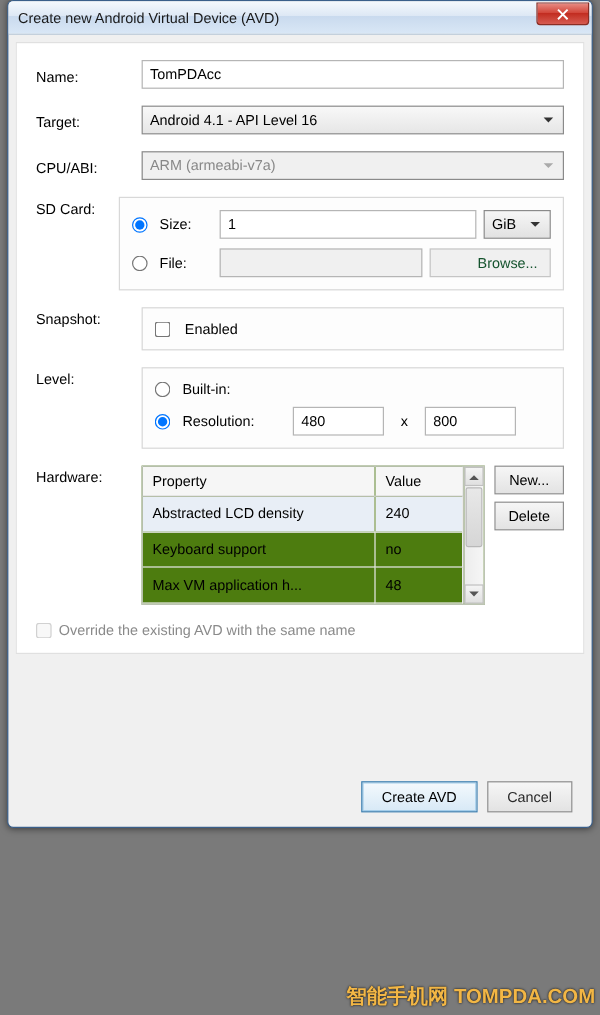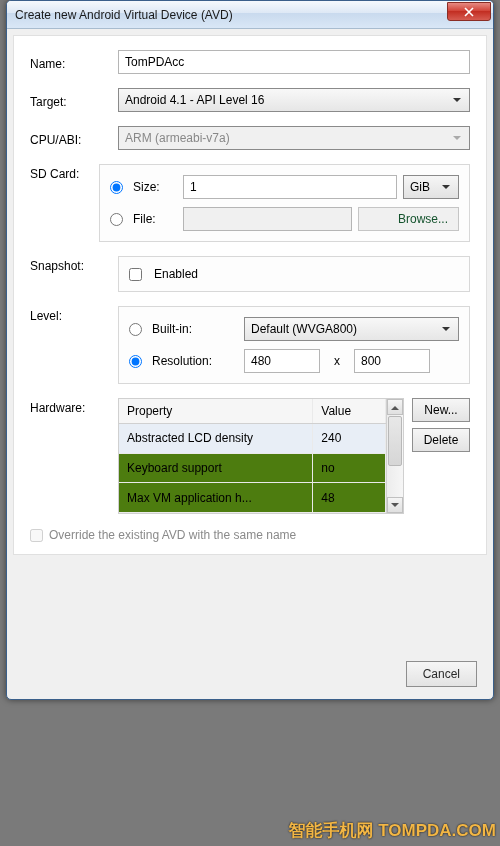--- a/index.html
+++ b/index.html
@@ -237,24 +237,20 @@
         </div>
       </div>
     </div>
 
     <div class="row row-top">
       <div class="label">Level:</div>
       <div class="group">
         <div class="subrow">
           <input type="radio" class="radio" style="">
           <span class="skin-label">Built-in:</span>
-          <div class="combo skin-combo">
-            <span>Default (WVGA800)</span>
-            <span class="combo-arrow"></span>
-          </div>
         </div>
         <div class="subrow">
           <input type="radio" class="radio" checked="" style="">
           <span class="skin-label">Resolution:</span>
           <input class="res-input" value="480" style="">
           <span class="res-x">x</span>
           <input class="res-input" value="800" style="">
         </div>
       </div>
     </div>
@@ -302,18 +298,19 @@
     <div class="override-row">
       <input type="checkbox" class="checkbox" disabled="" style="">
       <span>Override the existing AVD with the same name</span>
     </div>
 
   </div>
 
   <div style="height:90px"></div>
 
   <div class="footer">
+    <div class="btn primary">Create AVD</div>
     <div class="btn cancel">Cancel</div>
   </div>
 </div>
 
 <div class="watermark">智能手机网
 TOMPDA.COM</div>
 
 </body></html>

